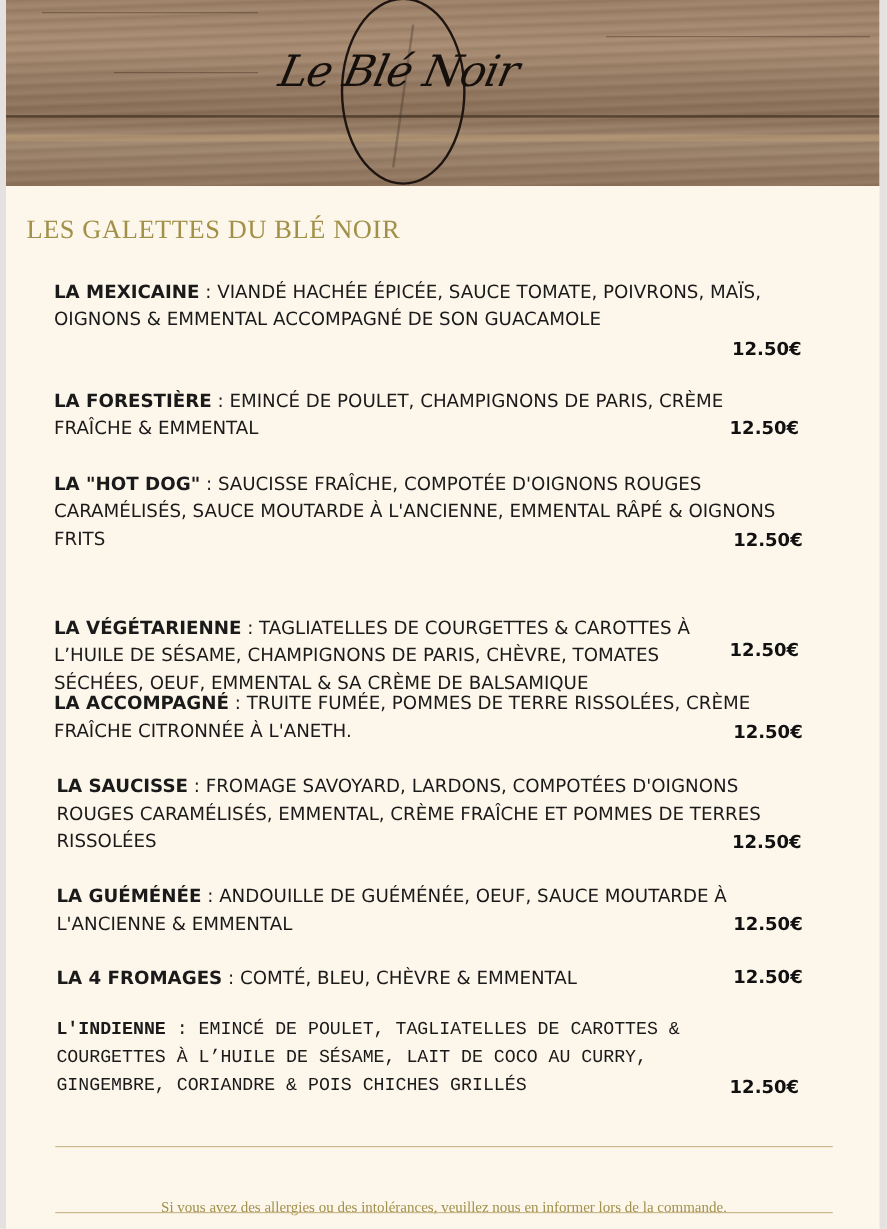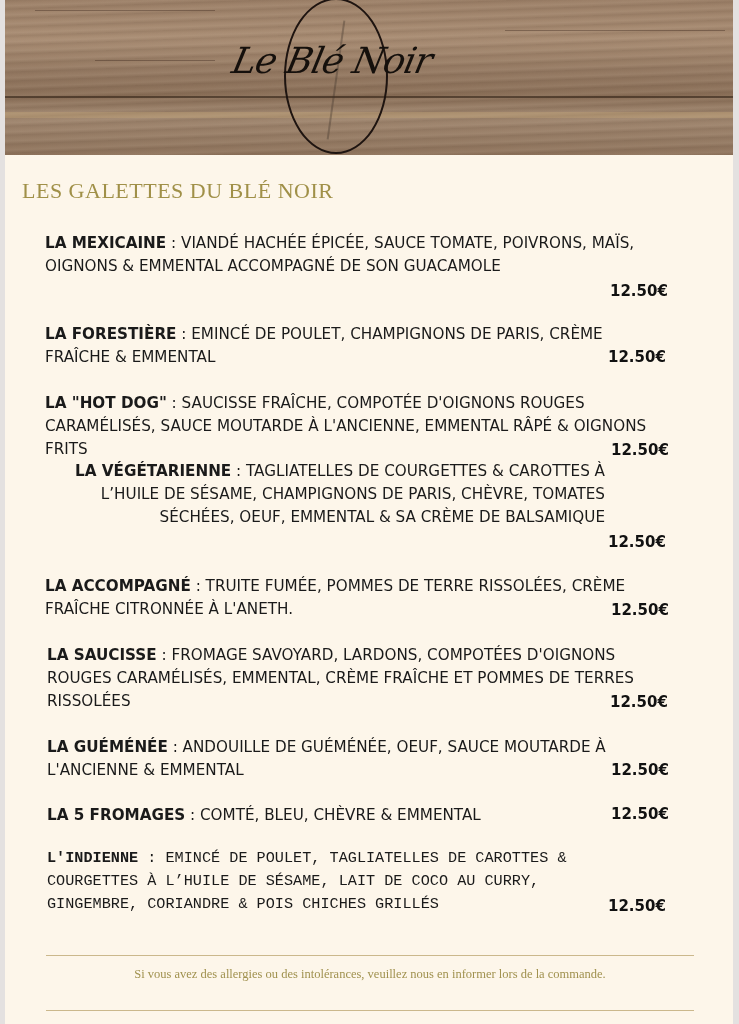--- a/index.html
+++ b/index.html
@@ -57,20 +57,21 @@
       position: absolute; font-family: "DejaVu Sans", sans-serif;
       font-weight: bold; font-size: 15px; color: #111;
     }
     .rule {
       position: absolute; left: 41px; width: 648px; height: 1px; background: #cbb88c;
     }
     .footer-text {
       position: absolute; left: 41px; width: 648px; text-align: center;
       font-family: "Liberation Serif", serif; font-size: 12.5px; color: #a0914e;
       line-height: 19px;
+      margin-top: 32px;
     }
   </style>
 </head>
 <body>
 
 <div class="page">
 
   <div class="banner">
     <div class="grain" style="left:30px;top:10px;width:180px;"></div>
     <div class="grain" style="left:500px;top:30px;width:220px;"></div>
@@ -92,42 +93,42 @@
   <div class="item" style="top:323px;width:600px;">
     <span class="name">LA FORESTIÈRE</span><span> : EMINCÉ DE POULET, CHAMPIGNONS DE PARIS, CRÈME FRAÎCHE &amp; EMMENTAL</span>
   </div>
   <div class="price" style="left:603px;top:348px;">12.50€</div>
 
   <div class="item" style="top:392px;width:630px;">
     <span class="name">LA "HOT DOG"</span><span> : SAUCISSE FRAÎCHE, COMPOTÉE D'OIGNONS ROUGES CARAMÉLISÉS, SAUCE MOUTARDE À L'ANCIENNE, EMMENTAL RÂPÉ &amp; OIGNONS FRITS</span>
   </div>
   <div class="price" style="left:606px;top:441px;">12.50€</div>
 
-  <div class="item" style="top:460px;width:560px;text-align:right;">
+  <div class="item" style="top:512px;width:560px;">
     <span class="name">LA VÉGÉTARIENNE</span><span> : TAGLIATELLES DE COURGETTES &amp; CAROTTES À L’HUILE DE SÉSAME, CHAMPIGNONS DE PARIS, CHÈVRE, TOMATES SÉCHÉES, OEUF, EMMENTAL &amp; SA CRÈME DE BALSAMIQUE</span>
   </div>
   <div class="price" style="left:603px;top:533px;">12.50€</div>
 
   <div class="item" style="top:575px;width:600px;">
     <span class="name">LA ACCOMPAGNÉ</span><span> : TRUITE FUMÉE, POMMES DE TERRE RISSOLÉES, CRÈME FRAÎCHE CITRONNÉE À L'ANETH.</span>
   </div>
   <div class="price" style="left:606px;top:601px;">12.50€</div>
 
   <div class="item" style="left:42px;top:644px;width:620px;">
     <span class="name">LA SAUCISSE</span><span> : FROMAGE SAVOYARD, LARDONS, COMPOTÉES D'OIGNONS ROUGES CARAMÉLISÉS, EMMENTAL, CRÈME FRAÎCHE ET POMMES DE TERRES RISSOLÉES</span>
   </div>
   <div class="price" style="left:605px;top:693px;">12.50€</div>
 
   <div class="item" style="left:42px;top:736px;width:620px;">
     <span class="name">LA GUÉMÉNÉE</span><span> : ANDOUILLE DE GUÉMÉNÉE, OEUF, SAUCE MOUTARDE À L'ANCIENNE &amp; EMMENTAL</span>
   </div>
   <div class="price" style="left:606px;top:761px;">12.50€</div>
 
   <div class="item" style="left:42px;top:804px;width:560px;">
-    <span class="name">LA 5 FROMAGES</span><span> : COMTÉ, BLEU, CHÈVRE &amp; EMMENTAL</span>
+    <span class="name">LA 4 FROMAGES</span><span> : COMTÉ, BLEU, CHÈVRE &amp; EMMENTAL</span>
   </div>
   <div class="price" style="left:606px;top:805px;">12.50€</div>
 
   <div class="item" style="left:42px;top:847px;width:590px;font-family:Liberation Mono, monospace;">
     <span class="name">L'INDIENNE</span><span> : EMINCÉ DE POULET, TAGLIATELLES  DE CAROTTES &amp; COURGETTES À L’HUILE DE SÉSAME, LAIT DE COCO AU CURRY, GINGEMBRE, CORIANDRE &amp; POIS CHICHES GRILLÉS</span>
   </div>
   <div class="price" style="left:603px;top:897px;">12.50€</div>
 
   <div class="rule" style="top:955px;"></div>
   <div class="footer-text" style="top:965px;">

